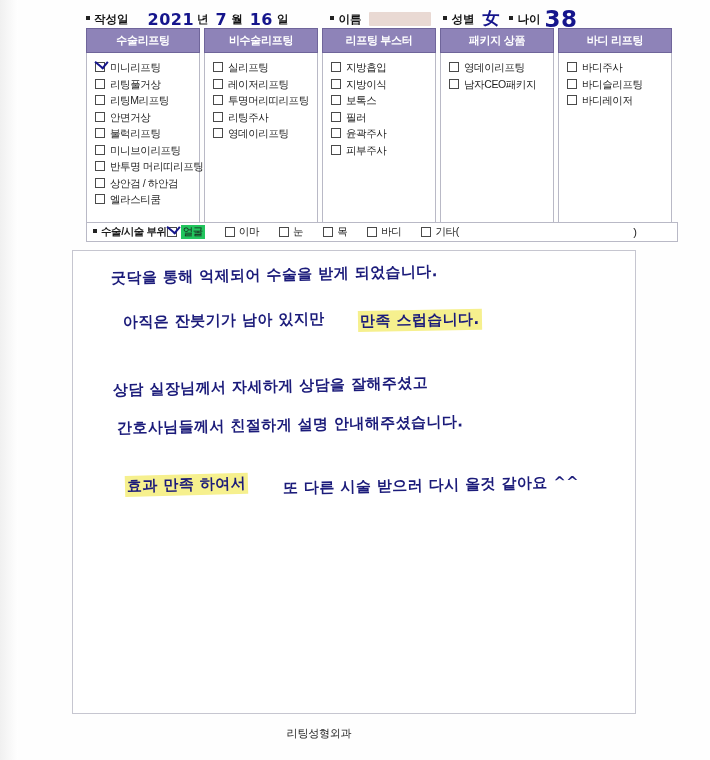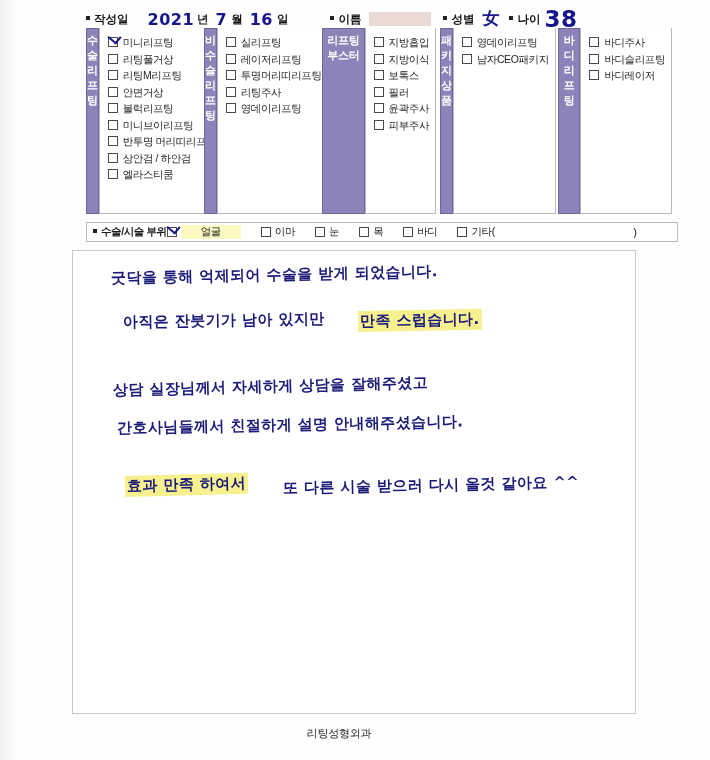--- a/index.html
+++ b/index.html
@@ -80,21 +80,21 @@
     position: absolute;
     left: 86px;
     top: 28px;
     width: 592px;
     display: flex;
     gap: 4px;
   }
   .cat-col {
     width: 114px;
     display: flex;
-    flex-direction: row;
+    flex-direction: column;
   }
   .cat-head {
     background: #8e83b8;
     color: #ffffff;
     font-size: 11px;
     font-weight: bold;
     text-align: center;
     padding: 4px 0 4px 0;
     letter-spacing: -0.3px;
     border: 1px solid #6f659a;
@@ -161,22 +161,22 @@
   }
   .area-item {
     display: flex;
     align-items: center;
     margin-right: 20px;
     letter-spacing: -0.4px;
     white-space: nowrap;
   }
   .area-item .cb { margin-right: 4px; }
   .hl-face {
-    background: #fef9c3;
-    padding: 0 20px;
+    background: #22c55e;
+    padding: 0 2px;
   }
   .paren-right {
     margin-left: auto;
     margin-right: 40px;
     font-size: 11px;
   }
 
   
   .note-box {
     position: absolute;
@@ -204,21 +204,20 @@
 
   .footer {
     position: absolute;
     left: 0;
     top: 726px;
     width: 638px;
     text-align: center;
     font-size: 11px;
     color: #222;
     letter-spacing: -0.2px;
-    padding-left: 20px;
   }
 
   .edge-left {
     position: absolute;
     left: 0; top: 0;
     width: 18px; height: 760px;
     background: linear-gradient(to right, #f0f0f0, #ffffff);
   }
 </style>
 </head>

